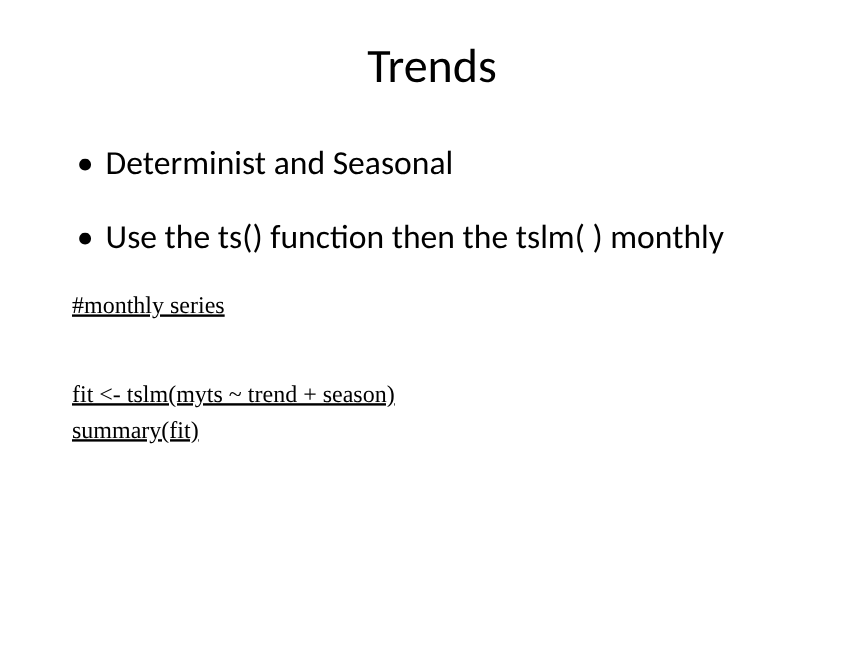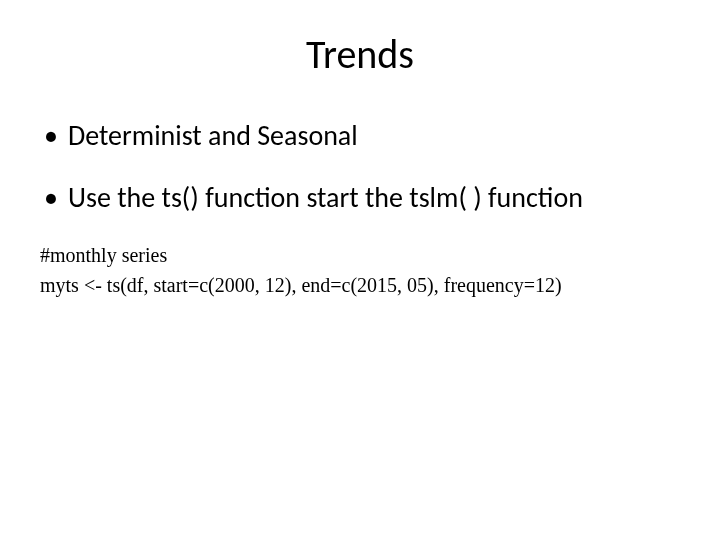--- a/index.html
+++ b/index.html
@@ -1,35 +1,36 @@
 <!DOCTYPE html>
 <html><head>
 <meta charset="utf-8">
 <style>
   * { margin: 0; padding: 0; box-sizing: border-box; }
   html, body { width: 720px; height: 540px; background: #fff; font-family: Calibri, Arial, sans-serif; color: #000; }
-  .slide { width: 720px; height: 540px; position: relative; padding: 20px 40px; }
+  .slide { width: 720px; height: 540px; position: relative; padding: 20px 60px; }
   .title { font-size: 40px; text-align: center; margin-top: 10px; margin-bottom: 40px; font-weight: 400; }
   .bullets { list-style: none; }
   .bullets li { font-size: 28px; margin-bottom: 28px; position: relative; padding-left: 28px; line-height: 1.2; margin-top: 14px; }
   .bullets li::before { content: "•"; position: absolute; left: 4px; top: 0; font-size: 28px; }
   .body-text { font-family: "Times New Roman", Times, serif; font-size: 20px; line-height: 1.3; }
-  .body-text p { margin-bottom: 4px; }
+  .body-text p { margin-bottom: 4px; text-decoration: underline; }
   .gap { height: 22px; }
 </style>
 </head>
 <body>
 
 <div class="slide">
   <h1 class="title">Trends</h1>
 
   <ul class="bullets">
     <li>Determinist  and Seasonal</li>
-    <li>Use the ts() function start the tslm( ) function</li>
+    <li>Use the ts() function then the tslm( ) monthly</li>
   </ul>
 
   <div class="body-text">
     <p>#monthly series</p>
-    <p>myts &lt;- ts(df, start=c(2000, 12), end=c(2015, 05), frequency=12)</p>
     <div class="gap"></div>
     <div class="gap"></div>
+    <p>fit &lt;- tslm(myts ~ trend + season)</p>
+    <p>summary(fit)</p>
   </div>
 </div>
 
 </body></html>

